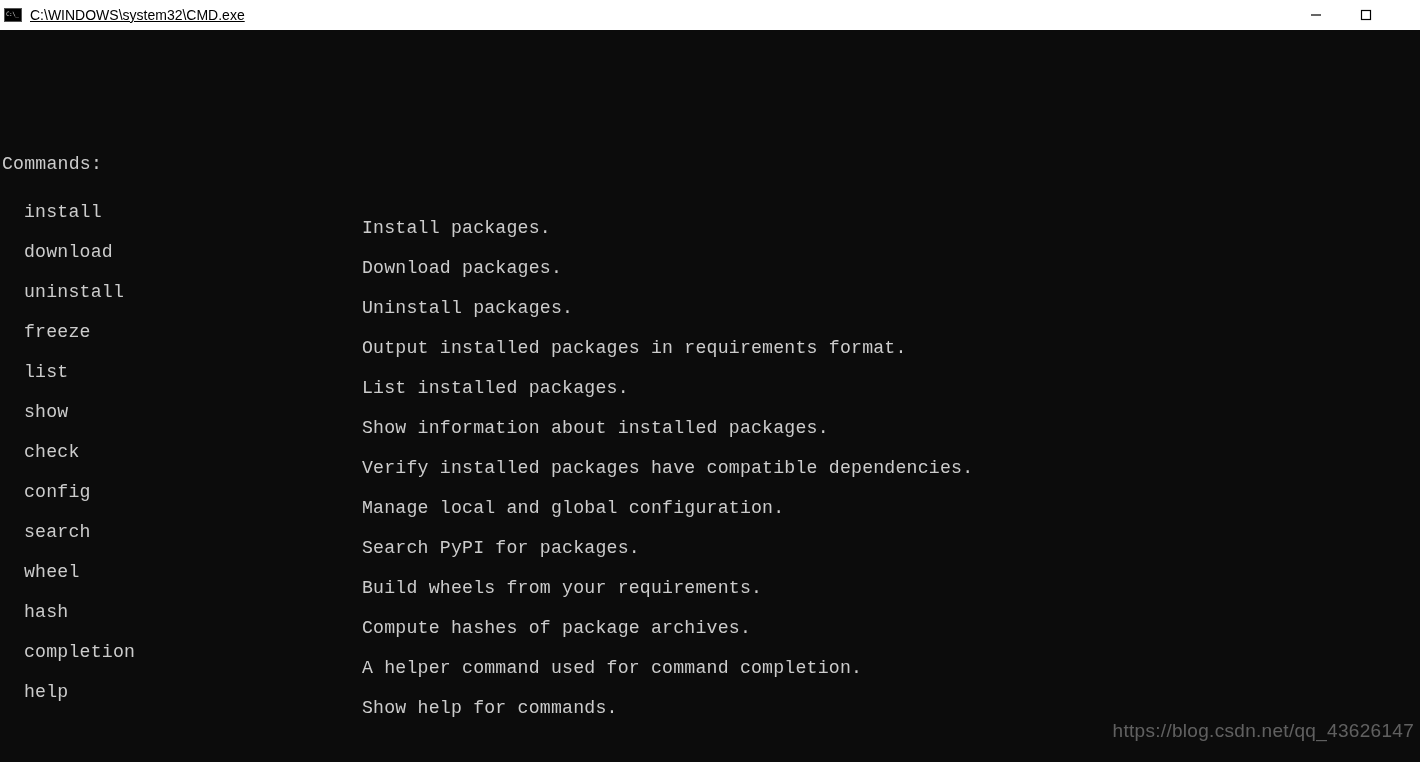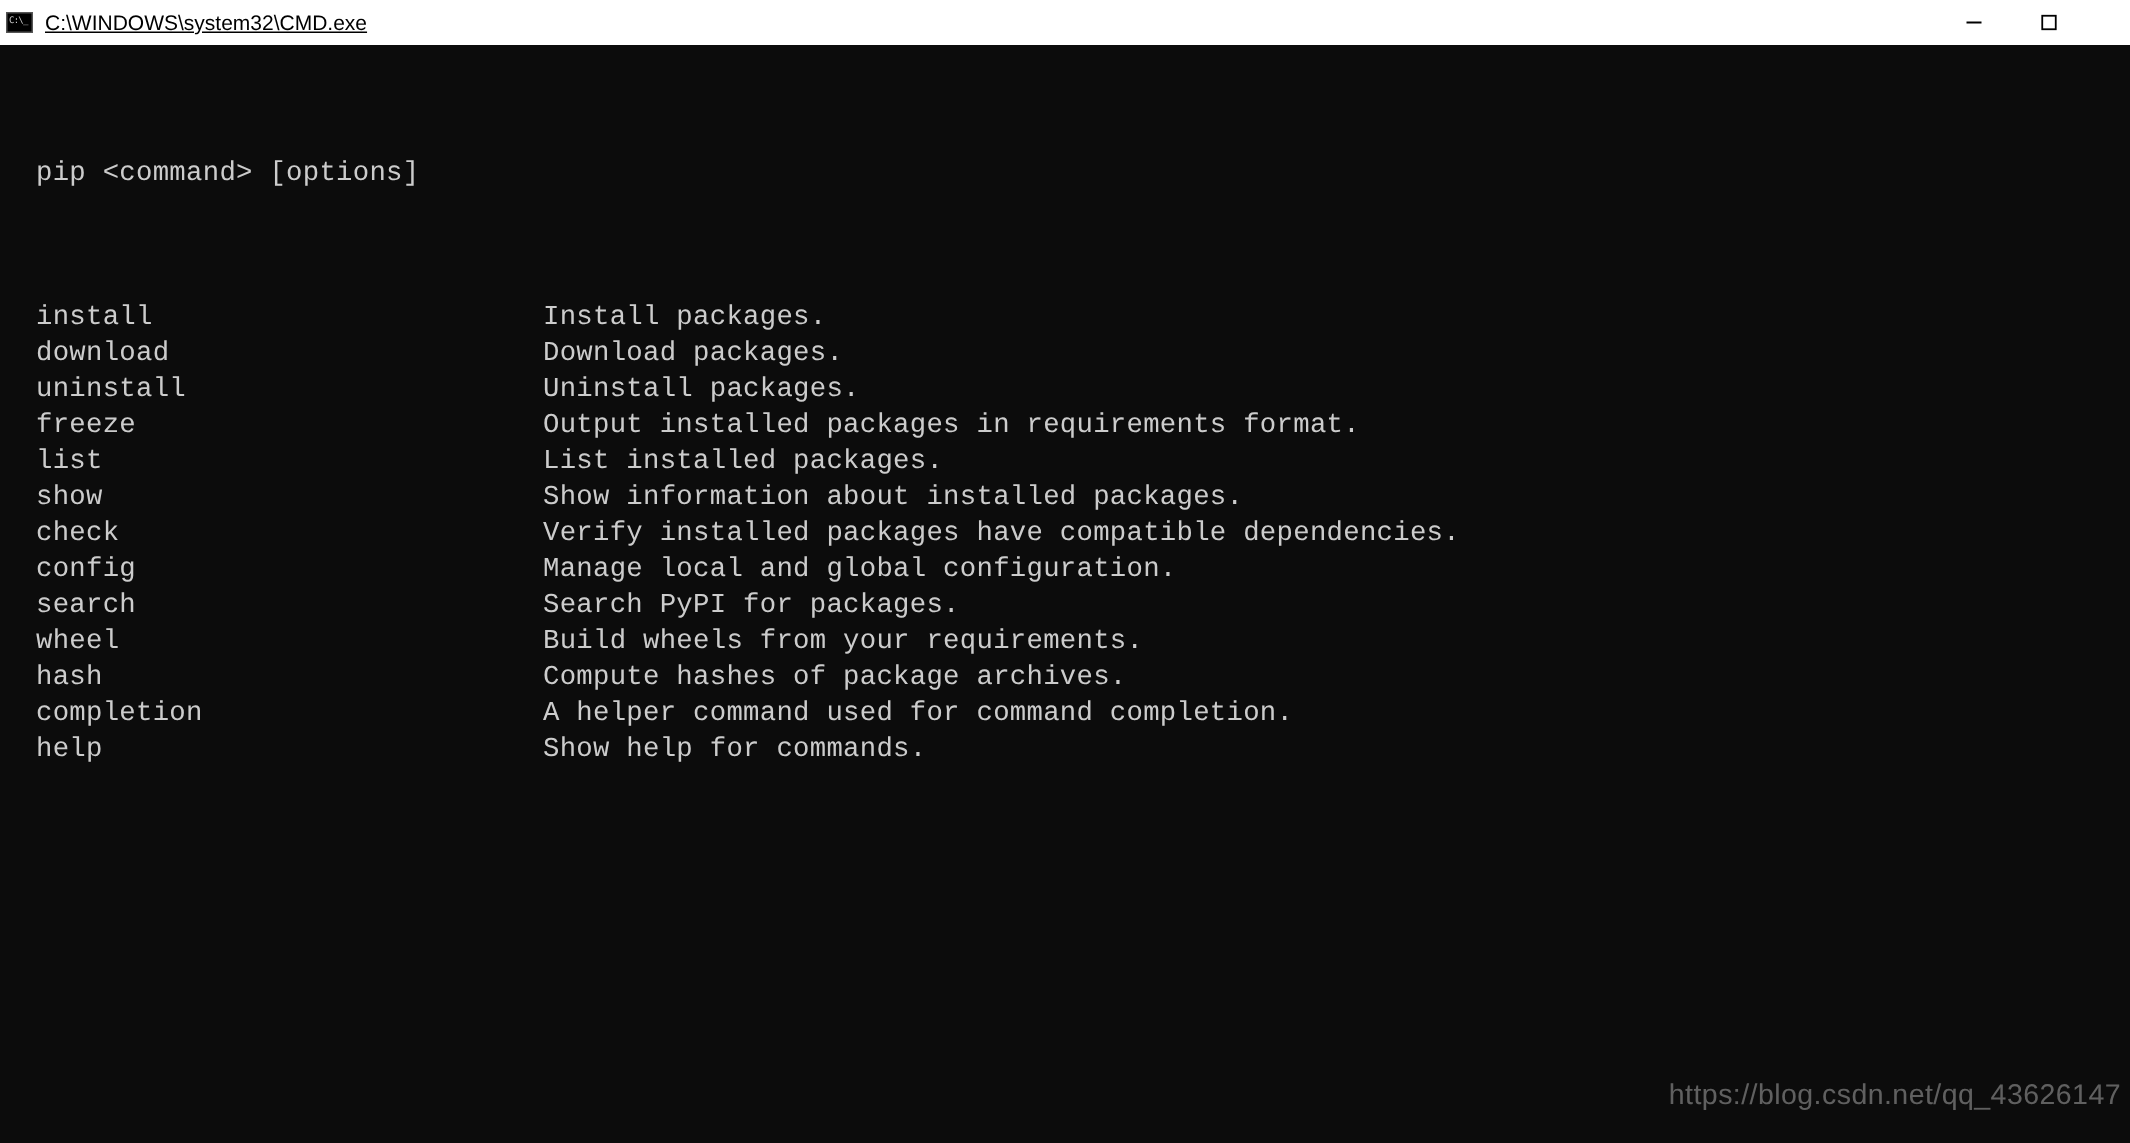--- a/index.html
+++ b/index.html
@@ -91,21 +91,21 @@
       right: 6px;
       bottom: 20px;
       font-size: 19px;
       color: rgba(200,200,200,0.45);
       font-family: Arial, sans-serif;
       letter-spacing: 0.3px;
     }
     .indent1 { padding-left: 22px; display: inline-block; }
     .cmd-row { display: block; }
     .cmd-name { display: inline-block; padding-left: 22px; width: 360px; vertical-align: top; }
-    .cmd-desc { display: inline-block; vertical-align: top; }
+    .cmd-desc { display: inline-block; vertical-align: top; margin-top: 16px; }
   </style>
 </head>
 <body>
 
 <div class="titlebar">
   <span class="titlebar-icon">
       <span class="cmd-icon-svg"></span>
     </span>
   <span class="title-text">C:\WINDOWS\system32\CMD.exe</span>
   <span class="spacer"></span>
@@ -118,20 +118,20 @@
     <span class="win-btn">
       <svg width="12" height="12" viewBox="0 0 12 12">
           <rect x="1.5" y="1.5" width="9" height="9" fill="none" stroke="#000" stroke-width="1.2"></rect>
         </svg>
     </span>
   </div>
 </div>
 
 <div class="terminal-body">
 <div>&nbsp;</div>
-<div><span class="indent1">pip &lt;command&gt; [options]</span></div>
 <div>&nbsp;</div>
+<div>Commands:</div>
 <div id="commands-block"><div class="cmd-row"><span class="cmd-name">install</span><span class="cmd-desc">Install packages.</span></div><div class="cmd-row"><span class="cmd-name">download</span><span class="cmd-desc">Download packages.</span></div><div class="cmd-row"><span class="cmd-name">uninstall</span><span class="cmd-desc">Uninstall packages.</span></div><div class="cmd-row"><span class="cmd-name">freeze</span><span class="cmd-desc">Output installed packages in requirements format.</span></div><div class="cmd-row"><span class="cmd-name">list</span><span class="cmd-desc">List installed packages.</span></div><div class="cmd-row"><span class="cmd-name">show</span><span class="cmd-desc">Show information about installed packages.</span></div><div class="cmd-row"><span class="cmd-name">check</span><span class="cmd-desc">Verify installed packages have compatible dependencies.</span></div><div class="cmd-row"><span class="cmd-name">config</span><span class="cmd-desc">Manage local and global configuration.</span></div><div class="cmd-row"><span class="cmd-name">search</span><span class="cmd-desc">Search PyPI for packages.</span></div><div class="cmd-row"><span class="cmd-name">wheel</span><span class="cmd-desc">Build wheels from your requirements.</span></div><div class="cmd-row"><span class="cmd-name">hash</span><span class="cmd-desc">Compute hashes of package archives.</span></div><div class="cmd-row"><span class="cmd-name">completion</span><span class="cmd-desc">A helper command used for command completion.</span></div><div class="cmd-row"><span class="cmd-name">help</span><span class="cmd-desc">Show help for commands.</span></div></div>
 <div>&nbsp;</div>
 
 </div>
 
 <div class="watermark">https://blog.csdn.net/qq_43626147</div>
 
 </body></html>

